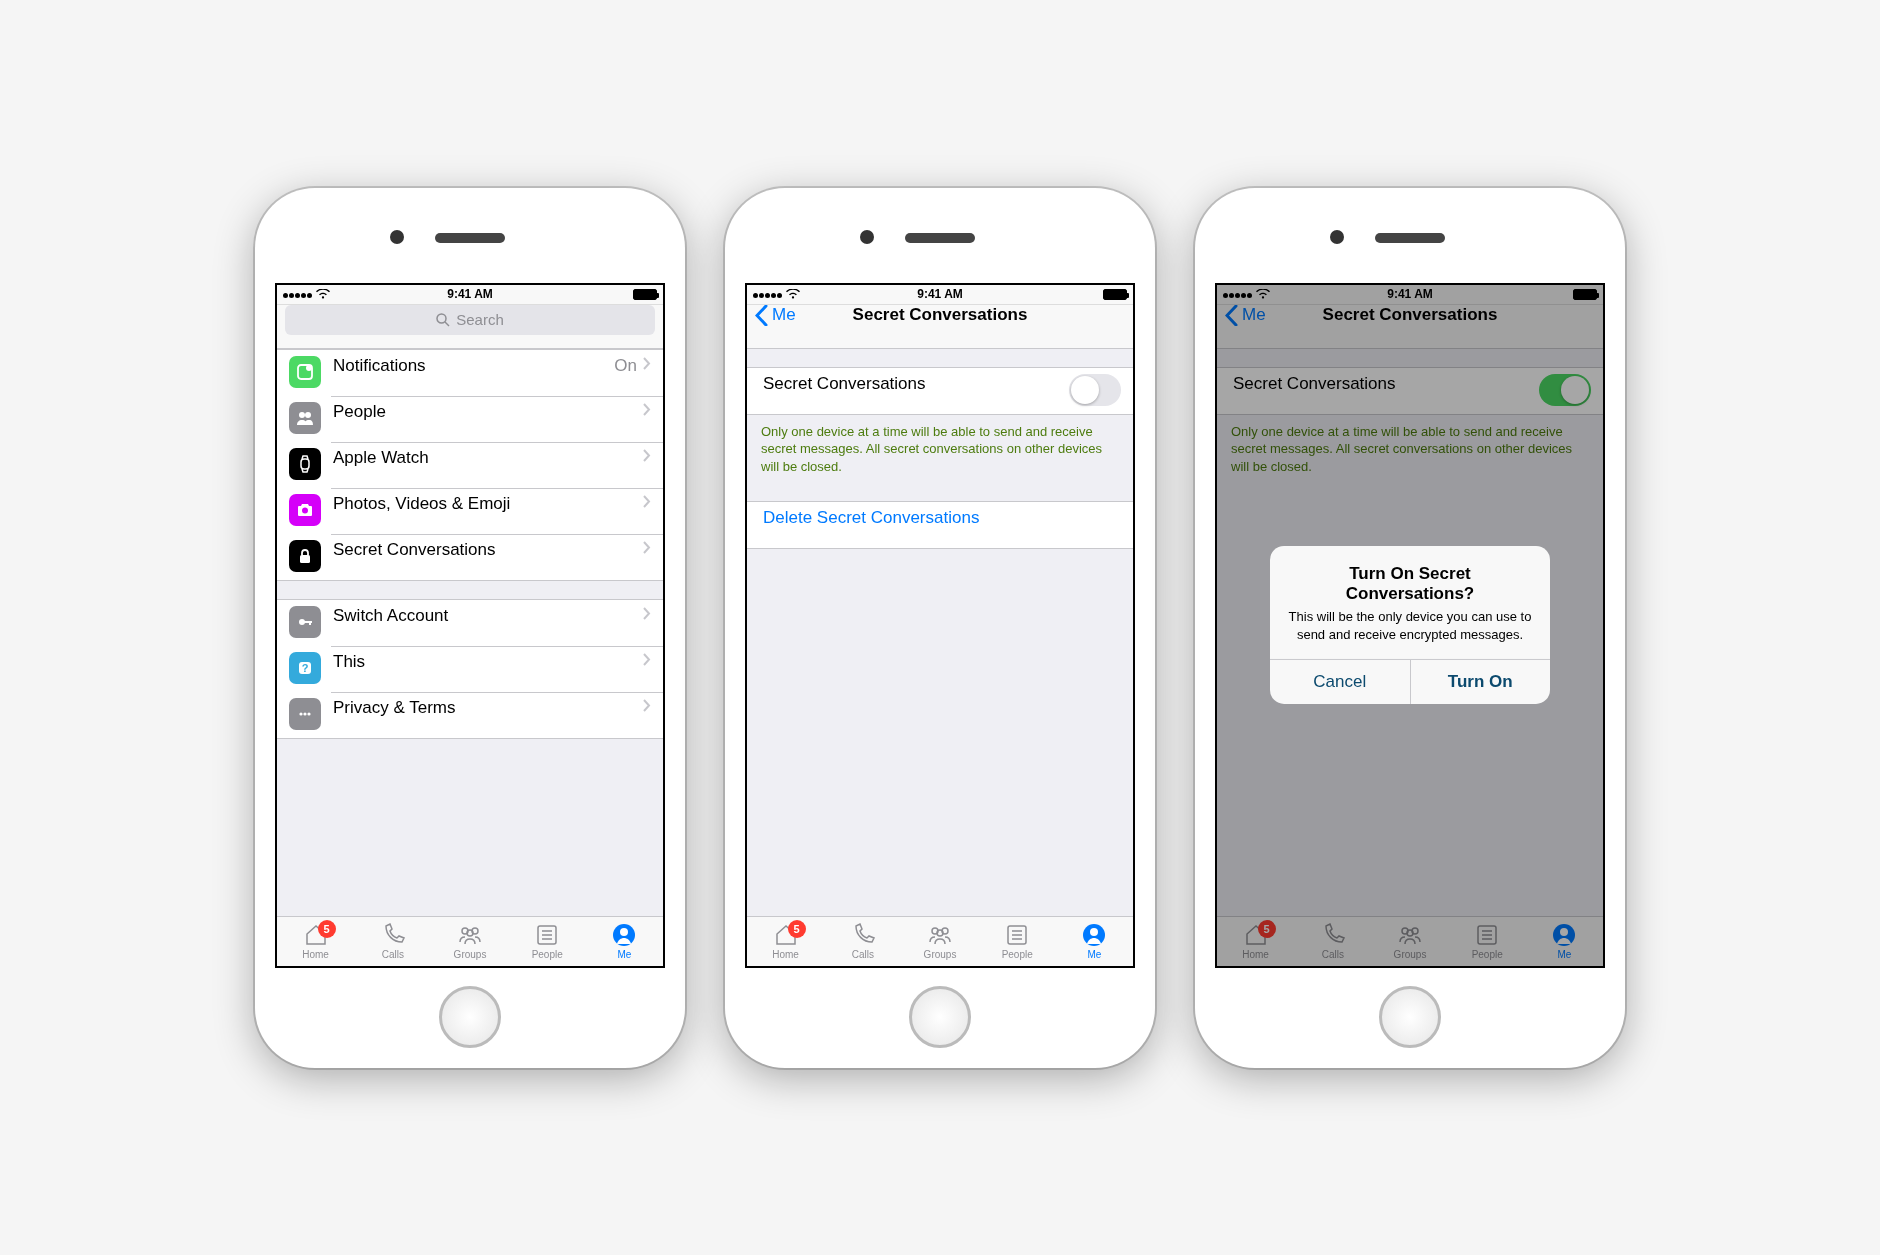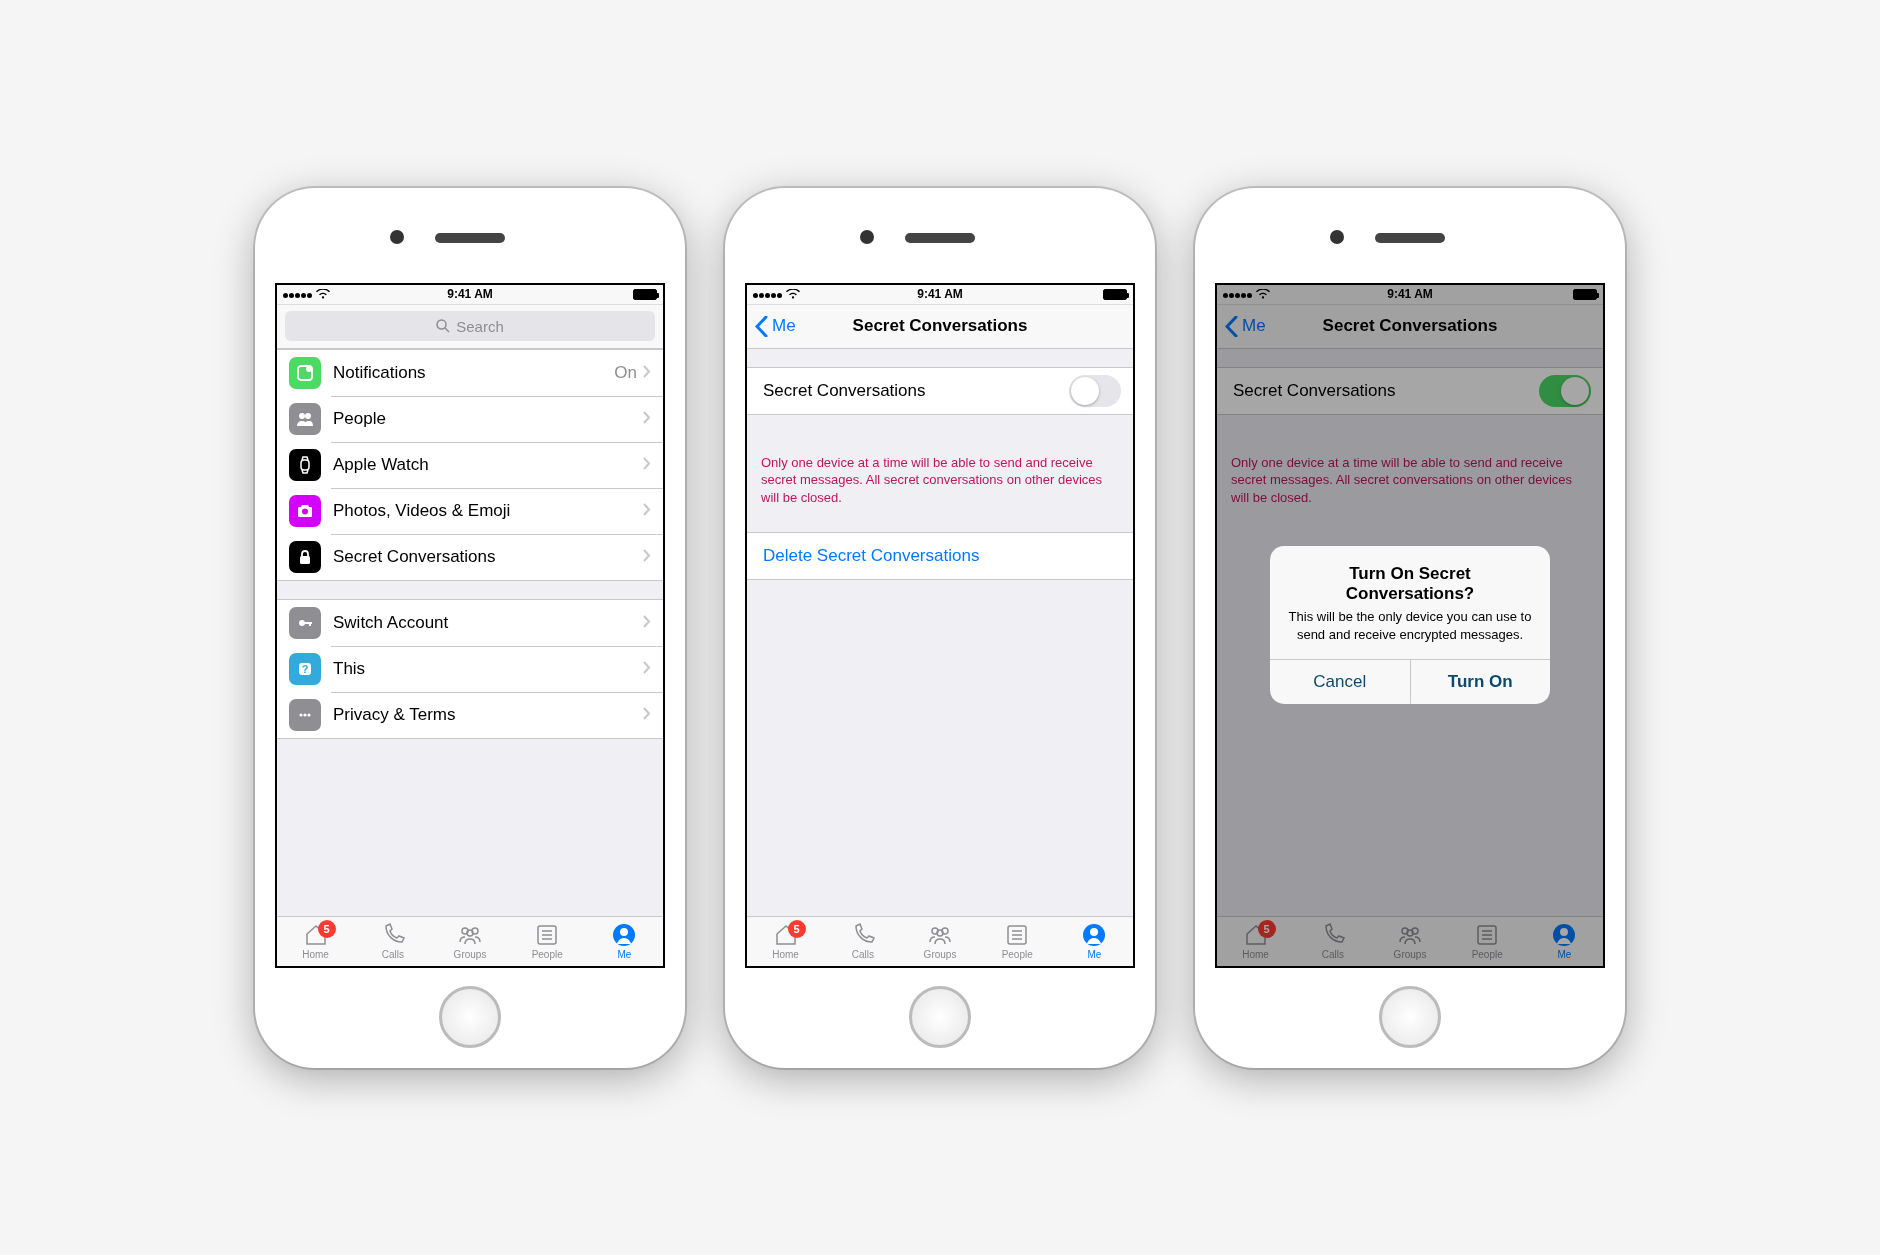--- a/index.html
+++ b/index.html
@@ -78,21 +78,21 @@
   .dots span { display:inline-block; width:5px; height:5px; background:#000; border-radius:50%; margin-right:1px; }
   .battery { width:24px; height:11px; border:1px solid #000; border-radius:2px; position:relative; }
   .battery::after { content:''; position:absolute; right:-3px; top:3px; width:2px; height:5px; background:#000; border-radius:0 1px 1px 0;}
   .battery .fill { height:100%; width:100%; background:#000; }
 
   .nav-bar {
     height: 44px;
     background: #f8f8f8;
     border-bottom: 0.5px solid #c8c8cc;
     display:flex;
-    align-items:center;
+    align-items:flex-start;
     position:relative;
     padding: 0 8px;
   }
   .nav-title {
     position:absolute;
     left:0; right:0;
     text-align:center;
     font-size:17px;
     font-weight:600;
     color:#000;
@@ -117,21 +117,20 @@
     color:#8e8e93;
     font-size:15px;
     gap:6px;
   }
 
   .content { flex:1; overflow-y:auto; background:#efeff4; }
   .group { margin: 18px 0 0 0; background:#fff; border-top:0.5px solid #c8c8cc; border-bottom:0.5px solid #c8c8cc; }
   .group.first { margin-top: 0; }
   .row {
     display:flex;
-    align-items:center;
     min-height: 46px;
     padding: 6px 12px;
     position:relative;
   }
   .row + .row::before {
     content:'';
     position:absolute;
     left:54px; right:0; top:0;
     height:0.5px;
     background:#c8c8cc;
@@ -147,24 +146,23 @@
     flex-shrink:0;
     color:#fff;
   }
   .row .label { flex:1; font-size:17px; color:#000; }
   .row .value { font-size:17px; color:#8e8e93; margin-right:6px; }
   .row .chevron { color:#c7c7cc; }
   .row .chevron svg { width:8px; height:13px; }
 
   .footer-text {
     font-size:13px;
-    color:#be185d;
+    color:#4d7c0f;
     padding:8px 14px;
     line-height:1.35;
-    margin-top:31px;
   }
 
   .action-row .label { color:#007aff; }
 
   .toggle {
     width:52px; height:32px; border-radius:16px; position:relative; background:#e5e5ea; transition:.2s;
   }
   .toggle::after {
     content:''; position:absolute; width:28px; height:28px; background:#fff; border-radius:50%; top:2px; left:2px; box-shadow:0 1px 3px rgba(0,0,0,0.3);
   }

